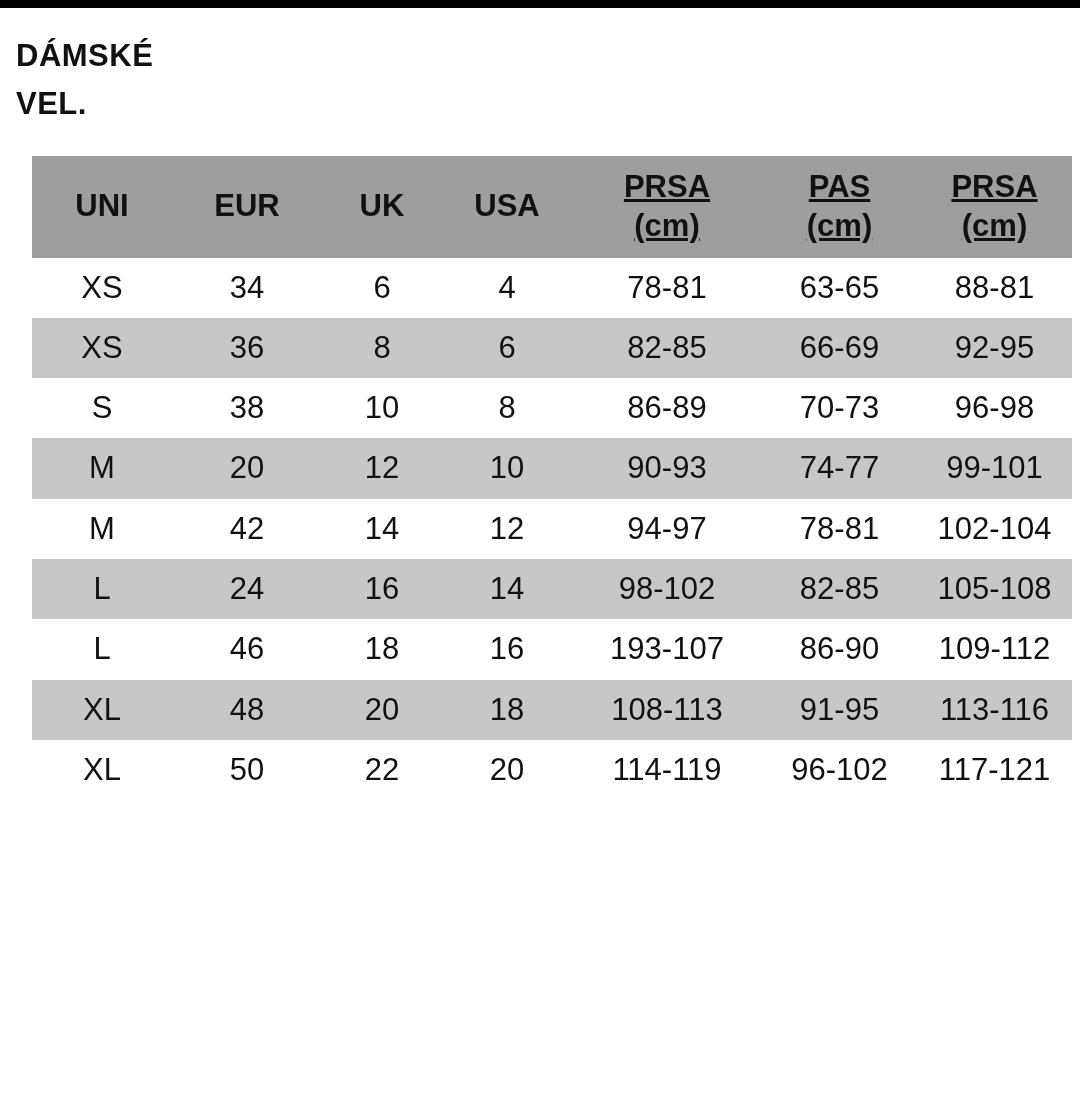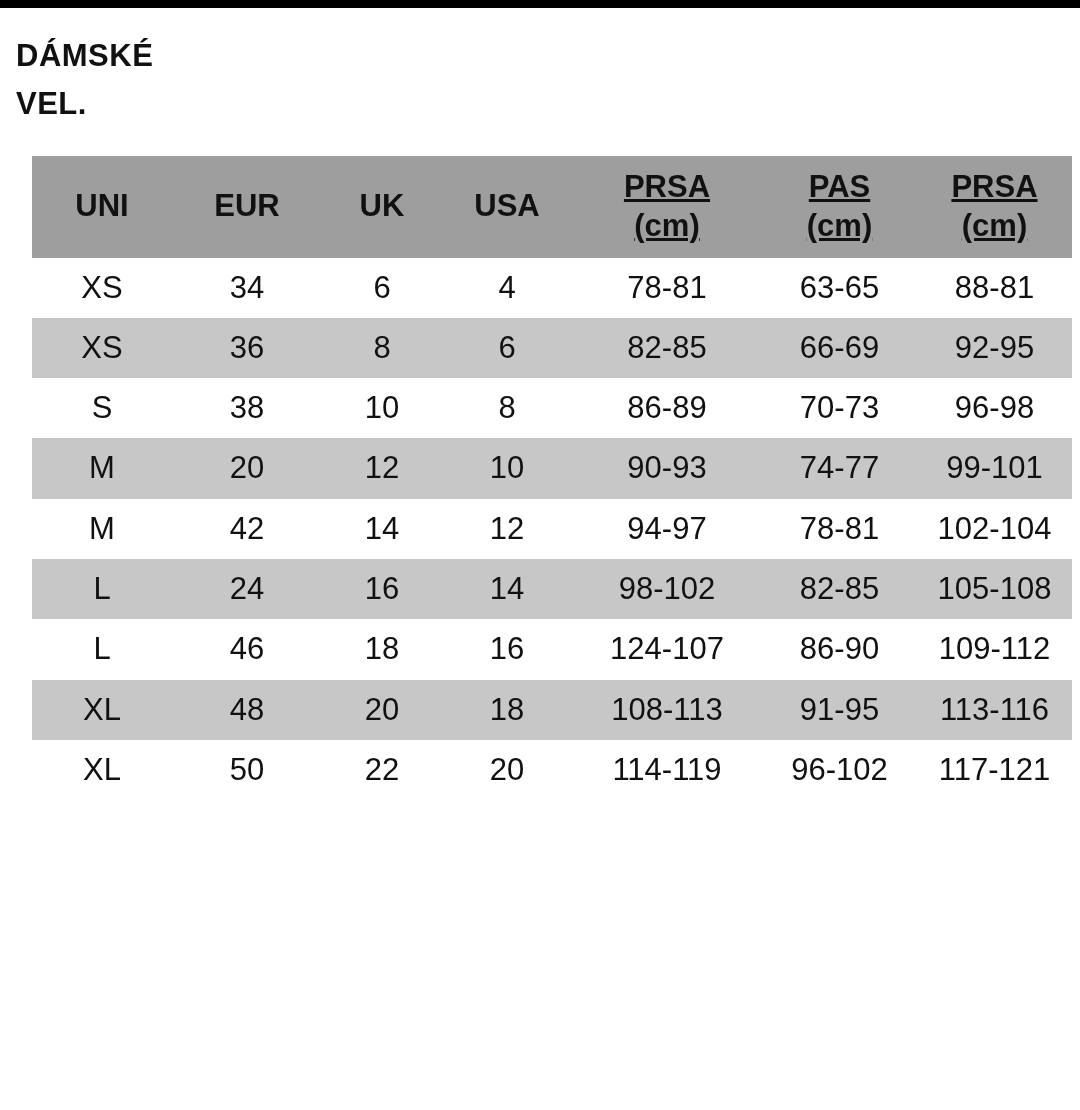--- a/index.html
+++ b/index.html
@@ -180,21 +180,21 @@
         <td>14</td>
         <td>98-102</td>
         <td>82-85</td>
         <td>105-108</td>
       </tr>
       <tr class="odd">
         <td>L</td>
         <td>46</td>
         <td>18</td>
         <td>16</td>
-        <td>124-107</td>
+        <td>193-107</td>
         <td>86-90</td>
         <td>109-112</td>
       </tr>
       <tr class="even">
         <td>XL</td>
         <td>48</td>
         <td>20</td>
         <td>18</td>
         <td>108-113</td>
         <td>91-95</td>

